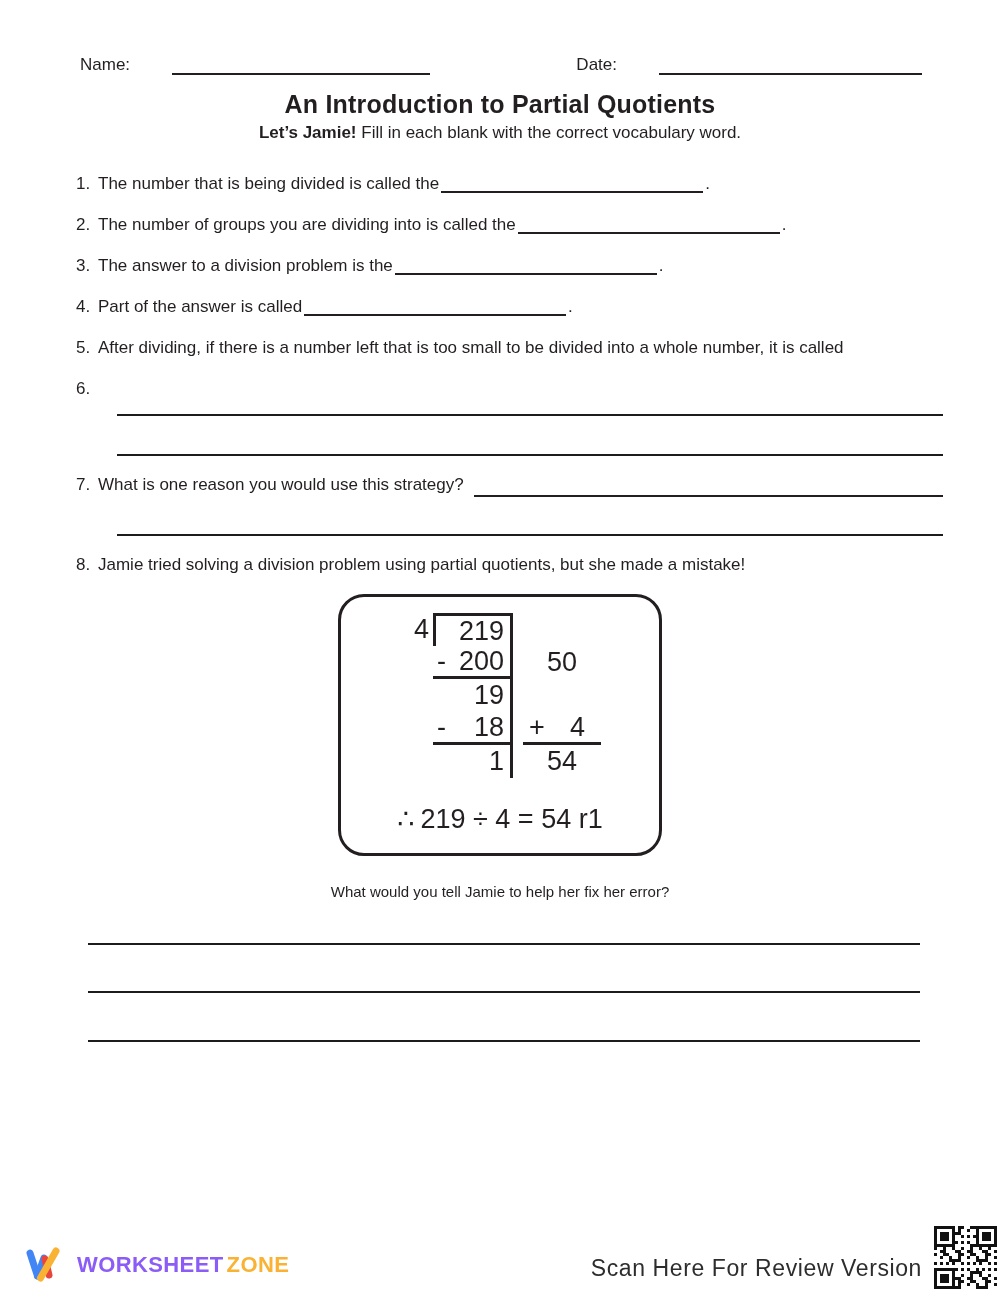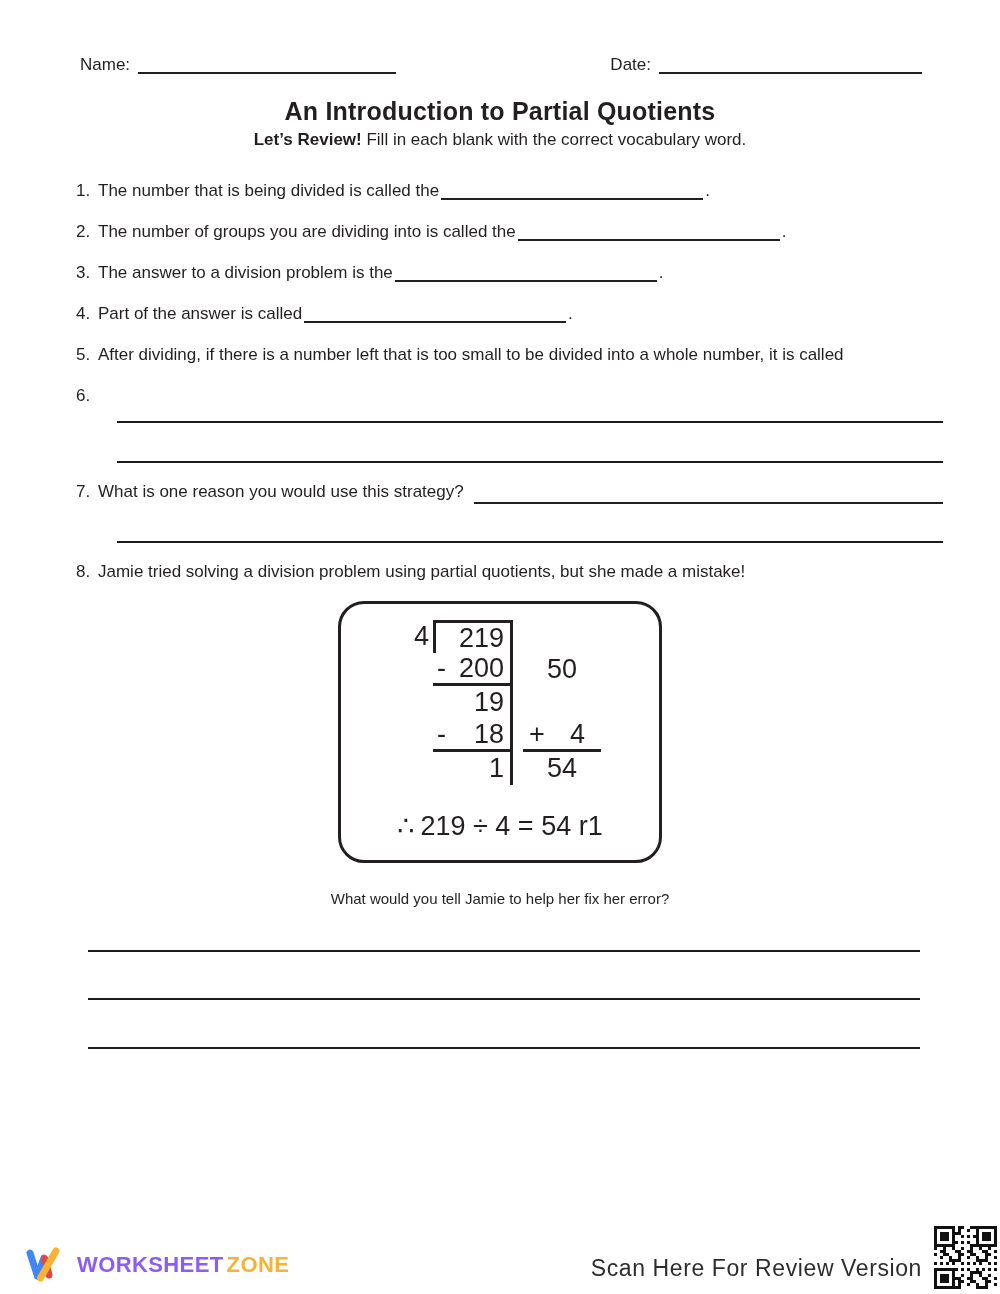--- a/index.html
+++ b/index.html
@@ -3,27 +3,27 @@
 <meta charset="utf-8">
 <style>
   * { margin:0; padding:0; box-sizing:border-box; }
   html,body { background:#ffffff; }
   body { width:1000px; height:1294px; font-family:"Liberation Sans", sans-serif; color:#231f20; position:relative; overflow:hidden; }
 
   .page { position:relative; width:1000px; height:1294px; background:#ffffff; }
 
   
   .header-row { display:flex; justify-content:space-between; padding:55px 78px 0 80px; font-size:17px; }
-  .hdr-group { display:flex; align-items:flex-start; }
+  .hdr-group { display:flex; align-items:center;gap:34px; }
   .hdr-label { padding-right:8px; }
   .blank { display:inline-block; border-bottom:2px solid #231f20; height:19px; vertical-align:-4px; }
   .w-name { width:258px; } .w-date { width:263px; }
 
   
-  .title { text-align:center; margin-top:22px; font-size:25px; font-weight:bold; letter-spacing:0.2px; }
+  .title { text-align:center; margin-top:15px; font-size:25px; font-weight:bold; letter-spacing:0.2px; }
   .subtitle { text-align:center; margin-top:4px; font-size:17px; }
   .subtitle .b { font-weight:bold; }
 
   
   .questions { margin:29px 80px 0 76px; font-size:17px; line-height:24px; }
   .q-row { display:flex; margin-bottom:17px; }
   .q-num { width:22px; flex:0 0 22px; }
   .q-text { flex:1; }
   .q-flex { display:flex; align-items:flex-end; }
   .q-flex .q-label { white-space:nowrap; padding-right:4px; }
@@ -80,21 +80,21 @@
       <span class="hdr-label">Name:</span>
       <span class="blank w-name"></span>
     </div>
     <div class="hdr-group">
       <span class="hdr-label">Date:</span>
       <span class="blank w-date"></span>
     </div>
   </div>
 
   <div class="title">An Introduction to Partial Quotients</div>
-  <div class="subtitle"><span class="b">Let’s Review!</span><span> Fill in each blank with the correct vocabulary word.</span></div>
+  <div class="subtitle"><span class="b">Let’s Jamie!</span><span> Fill in each blank with the correct vocabulary word.</span></div>
 
   <div class="questions">
 
     <div class="q-row">
       <span class="q-num">1.</span>
       <span class="q-text"><span>The number that is being divided is called the</span><span class="blank blank-mid"></span><span class="period">.</span></span>
     </div>
 
     <div class="q-row">
       <span class="q-num">2.</span>

